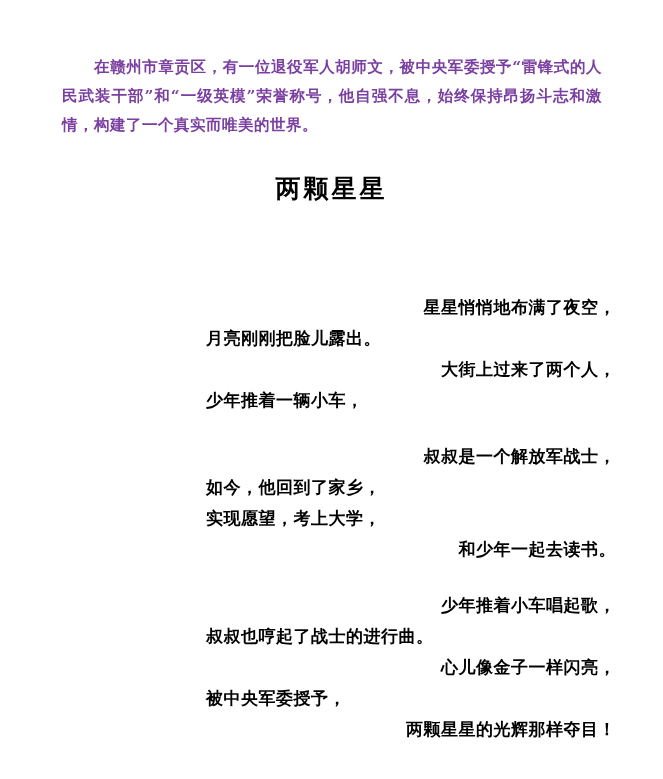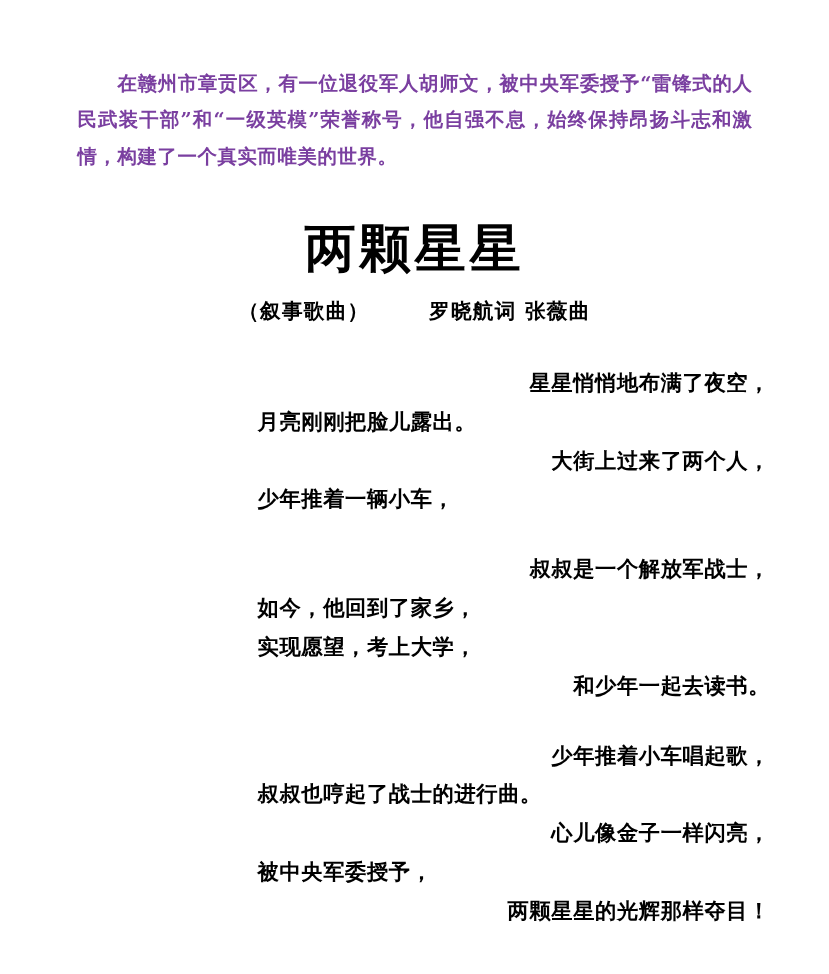--- a/index.html
+++ b/index.html
@@ -40,21 +40,21 @@
   }
   
   .title {
     position: absolute;
     left: 0;
     top: 172px;
     width: 663px;
     text-align: center;
     color: #000000;
     font-family: "DejaVu Serif", serif;
-    font-size: 41px;
+    font-size: 25px;
     font-weight: bold;
     letter-spacing: 3px;
   }
   
   .subrow {
     position: absolute;
     left: 0;
     top: 238px;
     width: 663px;
     text-align: center;
@@ -99,24 +99,20 @@
 </style>
 </head>
 <body>
 
 <div class="page">
 
   <div class="intro"><span class="ind"></span><span>在赣州市章贡区，有一位退役军人胡师文，被中央军委授予“雷锋式的人民武装干部”和“一级英模”荣誉称号，他自强不息，始终保持昂扬斗志和激情，构建了一个真实而唯美的世界。</span></div>
 
   <div class="title">两颗星星</div>
 
-  <div class="subrow">
-    <span class="genre">（叙事歌曲）</span>
-    <span class="credits">罗晓航词 张薇曲</span>
-  </div>
 
   <div class="lyrics">
 
     <div class="stanza">
       <div class="line i1">星星悄悄地布满了夜空，</div>
       <div class="line i2">月亮刚刚把脸儿露出。</div>
       <div class="line i1">大街上过来了两个人，</div>
       <div class="line i2">少年推着一辆小车，</div>
     </div>
 

